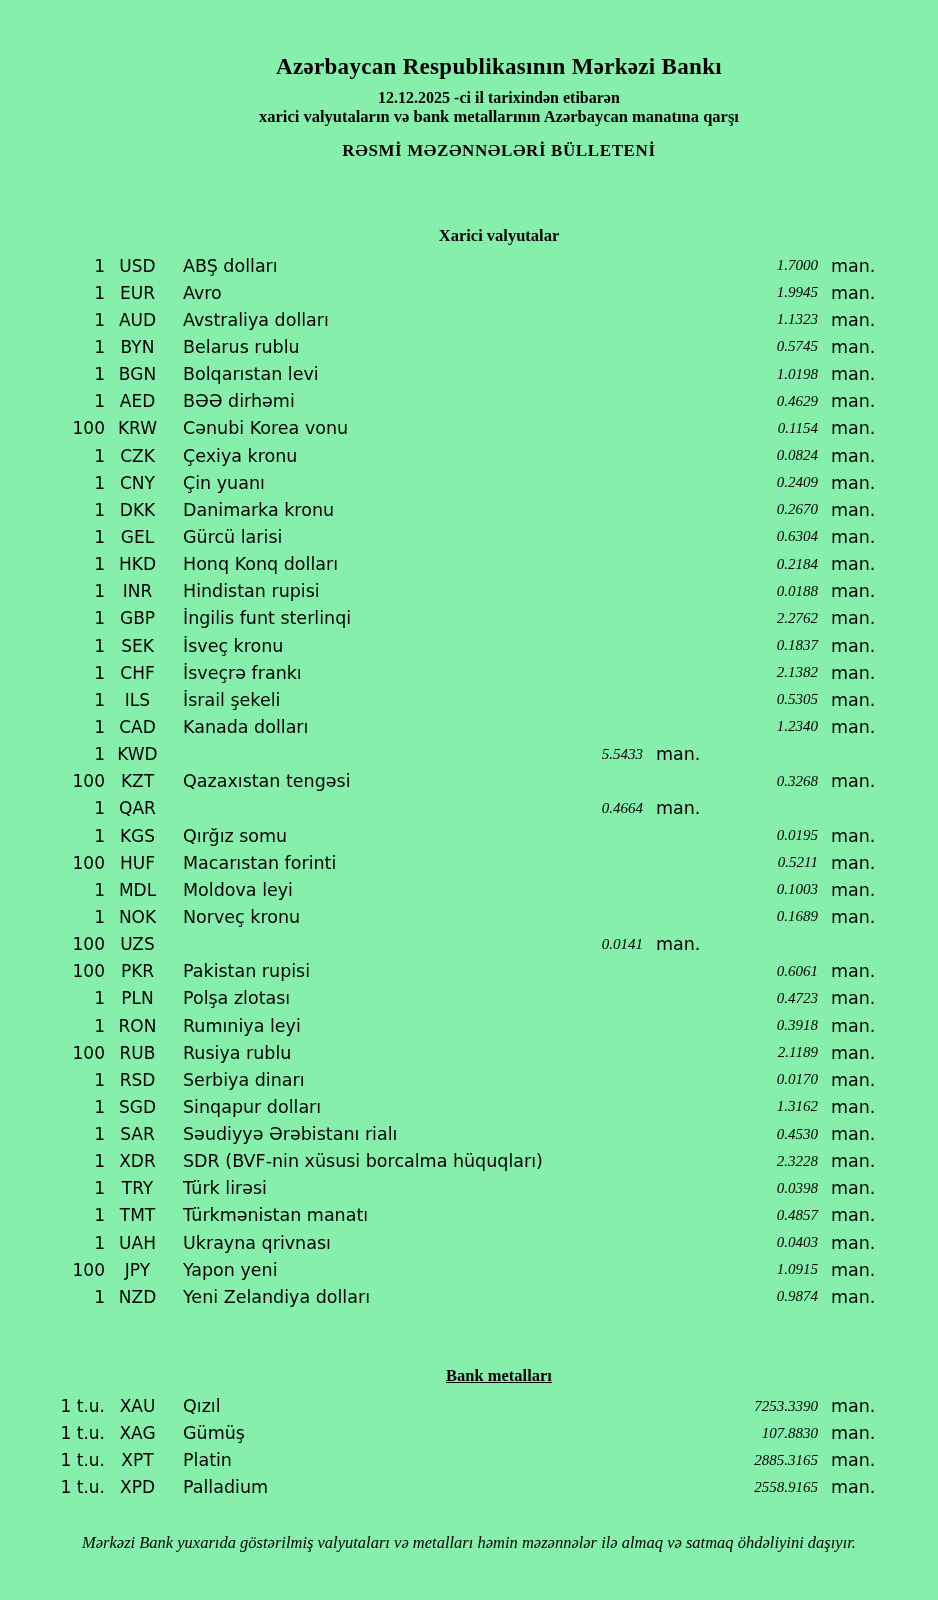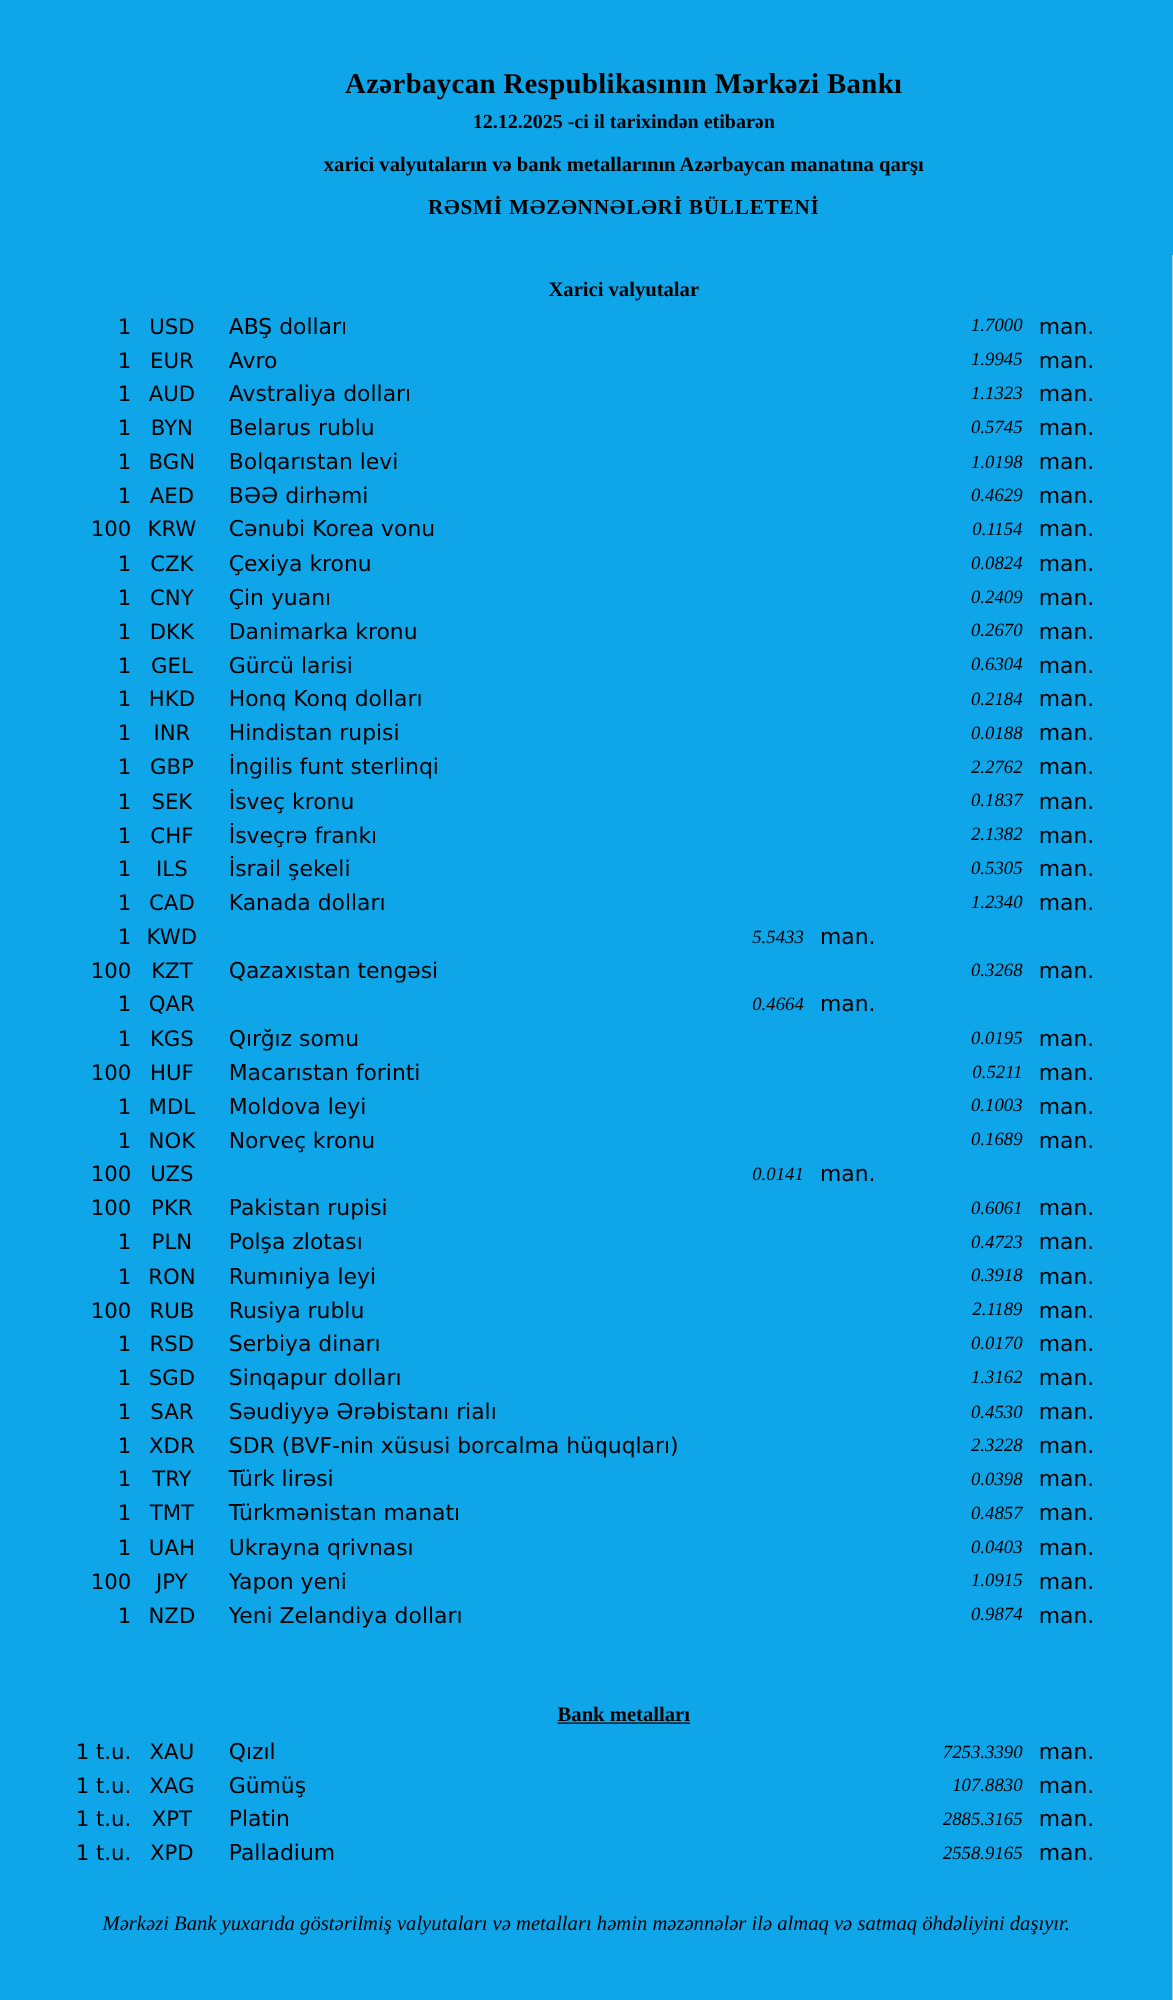--- a/index.html
+++ b/index.html
@@ -11,49 +11,48 @@
   body {
     width: 938px;
     height: 1600px;
     font-family: "DejaVu Sans", sans-serif;
     overflow: hidden;
   }
   .page {
     position: relative;
     width: 938px;
     height: 1600px;
-    background: #0ea5e9;
+    background: #86efac;
   }
   .header-block, .section-title {
     margin-left: 60px;
     width: 878px;
     text-align: center;
     font-family: "Liberation Serif", serif;
     font-weight: bold;
   }
   .bank-name {
     padding-top: 54px;
     font-size: 23px;
     letter-spacing: 0.3px;
   }
   .date-line {
     margin-top: 9px;
     font-size: 16px;
   }
   .subtitle {
-    margin-top: 15px;
     font-size: 16.5px;
   }
   .bulletin-title {
     margin-top: 14px;
     font-size: 17px;
     letter-spacing: 0.6px;
   }
   .section-title {
-    margin-top: 46px;
+    margin-top: 65px;
     font-size: 16.5px;
   }
   .section-title.metals {
     margin-top: 56px;
     text-decoration: underline;
   }
   .rate-table {
     margin-top: 6px;
     width: 880px;
   }

